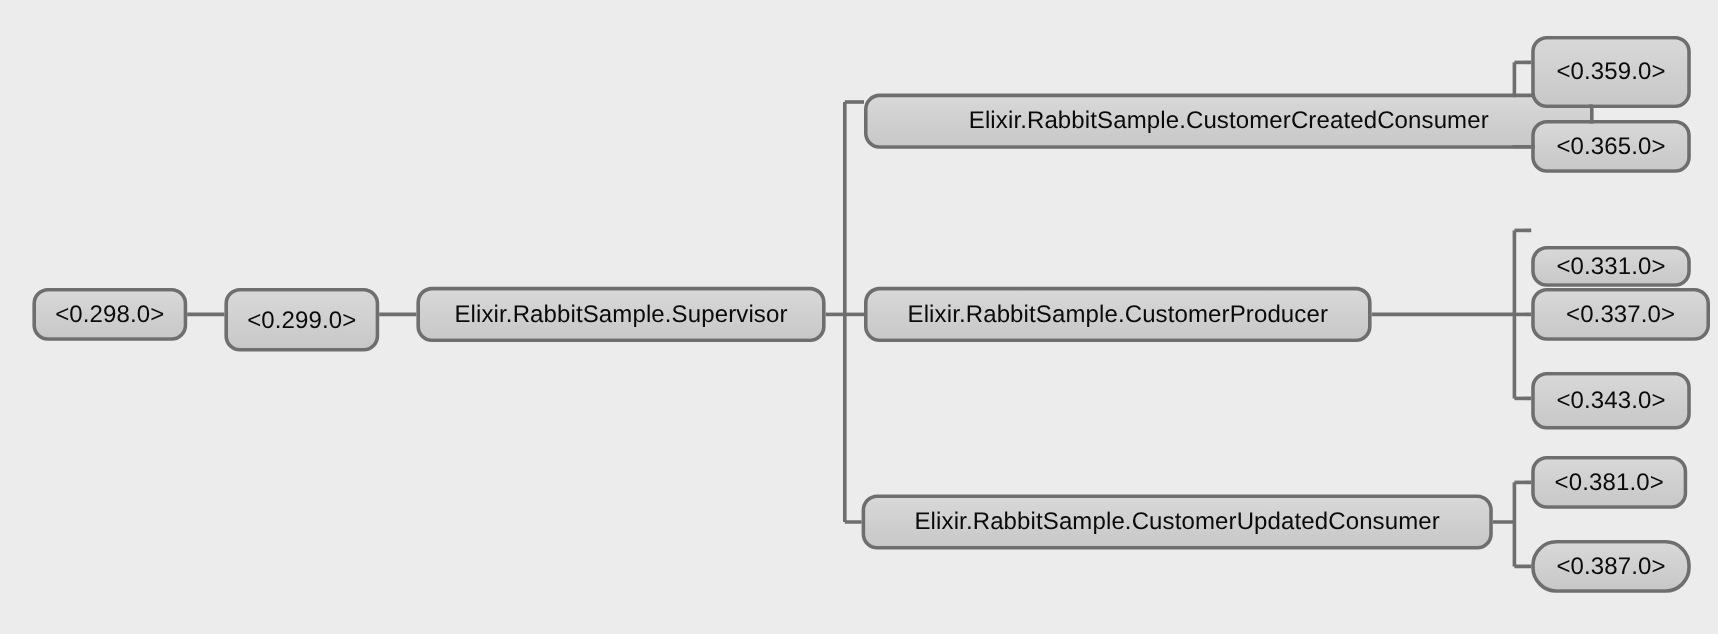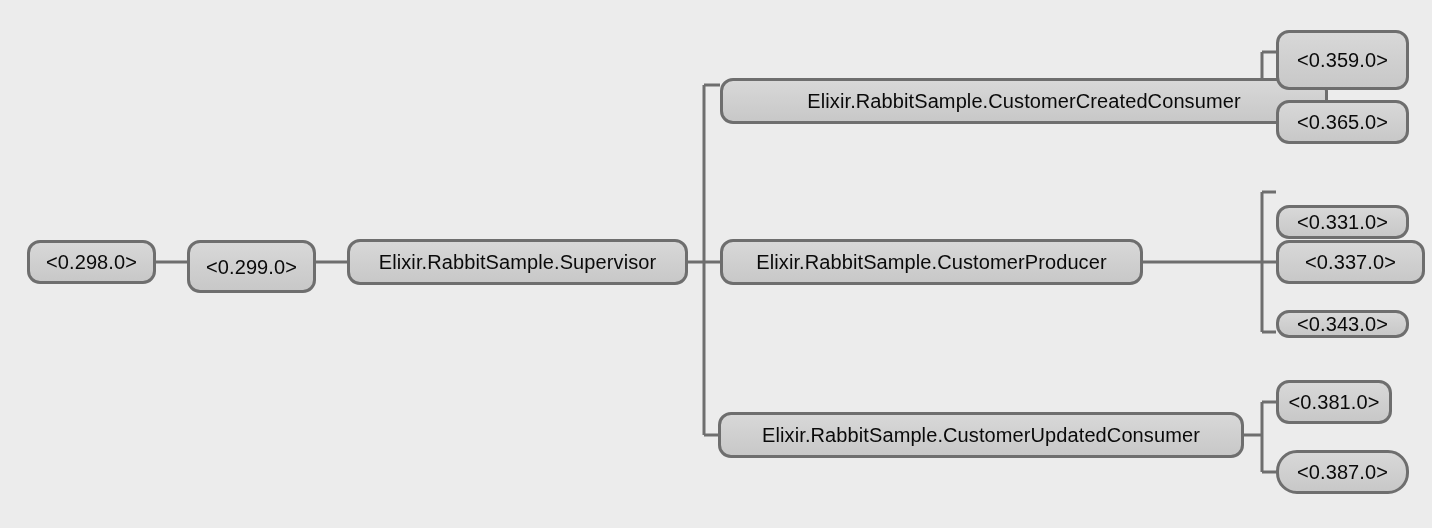--- a/index.html
+++ b/index.html
@@ -94,22 +94,22 @@
     </div>
     <div class="node" style="left: 1276px; top: 100px; width: 133px; height: 44px;">
       <span class="node-label">&lt;0.365.0&gt;</span>
     </div>
     <div class="node" style="left: 1276px; top: 170px; width: 133px; height: 34px; margin-top: 35px;">
       <span class="node-label">&lt;0.331.0&gt;</span>
     </div>
     <div class="node" style="left: 1276px; top: 240px; width: 149px; height: 44px;">
       <span class="node-label">&lt;0.337.0&gt;</span>
     </div>
-    <div class="node" style="left: 1276px; top: 310px; width: 133px; height: 28px; justify-content: center;">
+    <div class="node" style="left: 1276px; top: 310px; width: 133px; height: 48px; justify-content: center;">
       <span class="node-label">&lt;0.343.0&gt;</span>
     </div>
-    <div class="node" style="left: 1276px; top: 380px; width: 116px; height: 44px; justify-content: center;">
+    <div class="node" style="left: 1276px; top: 380px; width: 130px; height: 44px; justify-content: center;">
       <span class="node-label">&lt;0.381.0&gt;</span>
     </div>
     <div class="node" style="left: 1276px; top: 450px; width: 133px; height: 44px; border-radius: 21px;">
       <span class="node-label">&lt;0.387.0&gt;</span>
     </div>
   </div>
 
 </body></html>

